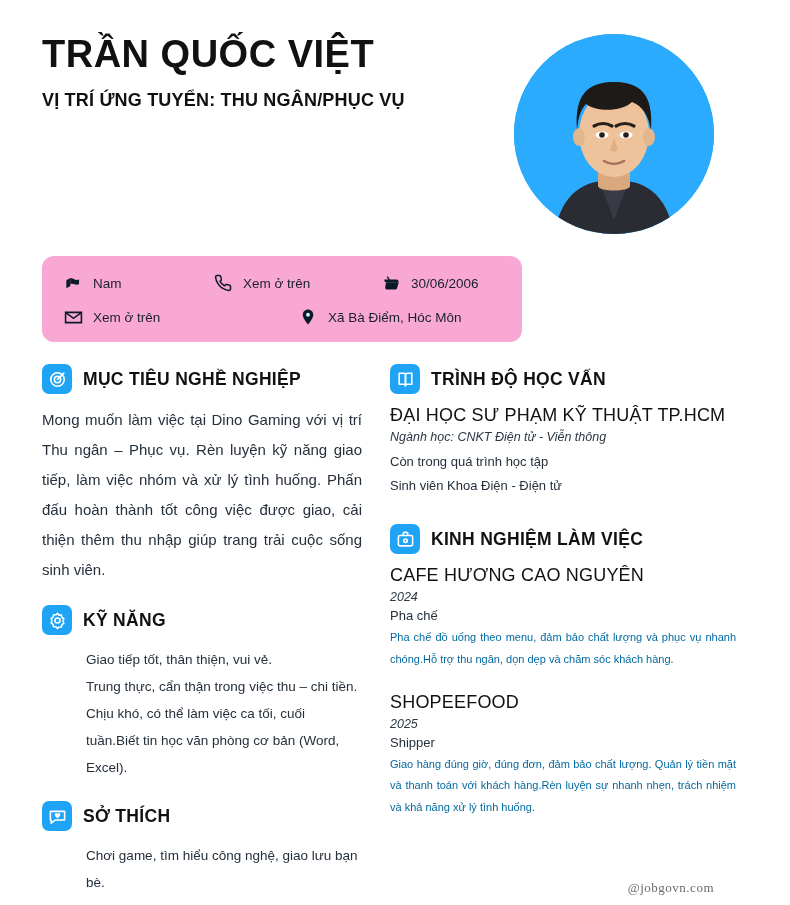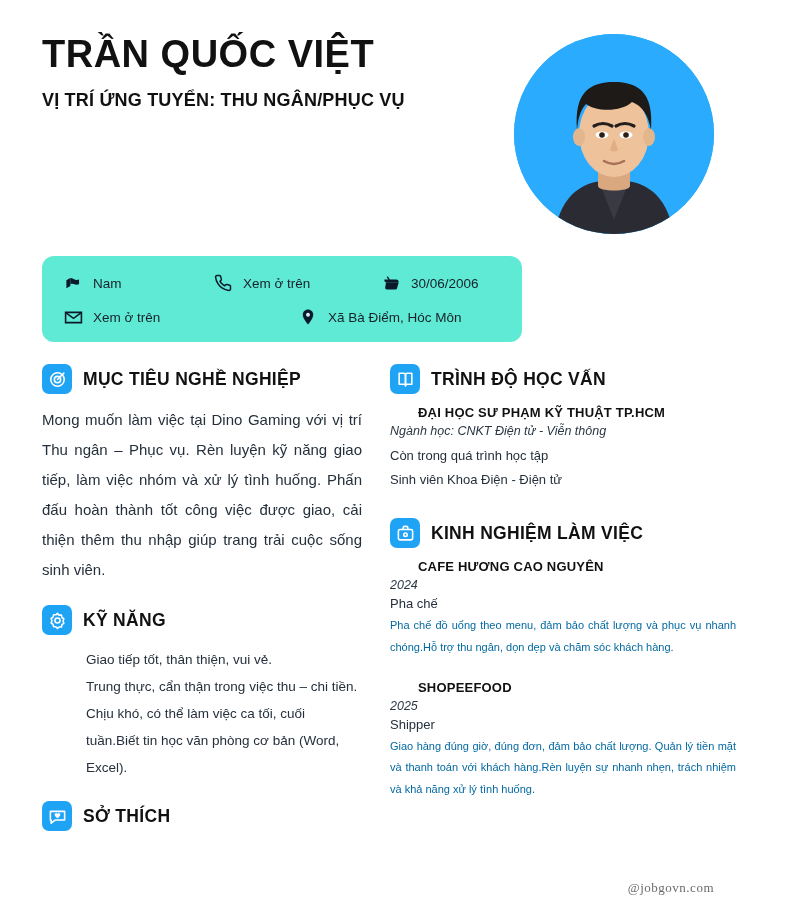--- a/index.html
+++ b/index.html
@@ -49,21 +49,21 @@
     background: #2aabfd;
     position: relative;
     margin-top: 0px;
   }
   .photo-svg { display: block; width: 200px; height: 200px; }
 
   
   .contact-bar {
     margin: 22px 42px 0 42px;
     width: 480px;
-    background: #5eead4;
+    background: #f9a8d4;
     border-radius: 12px;
     padding: 16px 20px 14px 20px;
   }
   .contact-row {
     display: flex;
     align-items: center;
     margin-bottom: 12px;
   }
   .contact-row:last-child { margin-bottom: 0; }
   .contact-item {
@@ -129,26 +129,25 @@
   }
   .skill-line {
     font-size: 13.5px;
     line-height: 2.0;
     color: #25303c;
     margin-left: 44px;
   }
 
   
   .edu-title, .exp-title {
-    font-size: 13px;
-    font-weight: bold;
+    font-size: 18px;
+    font-weight: normal;
     color: #111;
     letter-spacing: 0.2px;
     margin-bottom: 4px;
-    margin-left: 28px;
   }
   .edu-sub {
     font-size: 12.5px;
     font-style: italic;
     color: #2b3744;
     margin-bottom: 6px;
   }
   .edu-line {
     font-size: 13px;
     color: #25303c;
@@ -312,20 +311,21 @@
       <div class="section">
         <div class="section-head">
           <span class="sec-icon">
             <svg width="19" height="19" viewBox="0 0 24 24" fill="none" stroke="currentColor" stroke-width="2">
               <path d="M3 5.5 h18 v11 H9 l-5 4 v-4 H3 z" stroke-linejoin="round"></path>
               <path d="M12 14.2 c-2.6-2-3.6-3.2-3.6-4.5 a1.9 1.9 0 0 1 3.6-.9 1.9 1.9 0 0 1 3.6 .9 c0 1.3-1 2.5-3.6 4.5 z" fill="currentColor" stroke="none"></path>
             </svg>
           </span>
           <span class="sec-title">SỞ THÍCH</span>
         </div>
+        <div class="skill-line">Chơi game, tìm hiểu công nghệ, giao lưu bạn bè.</div>
       </div>
 
     </div>
 
     <div class="col-right">
 
       <div class="section">
         <div class="section-head">
           <span class="sec-icon">
             <svg width="19" height="19" viewBox="0 0 24 24" fill="none" stroke="currentColor" stroke-width="2">

